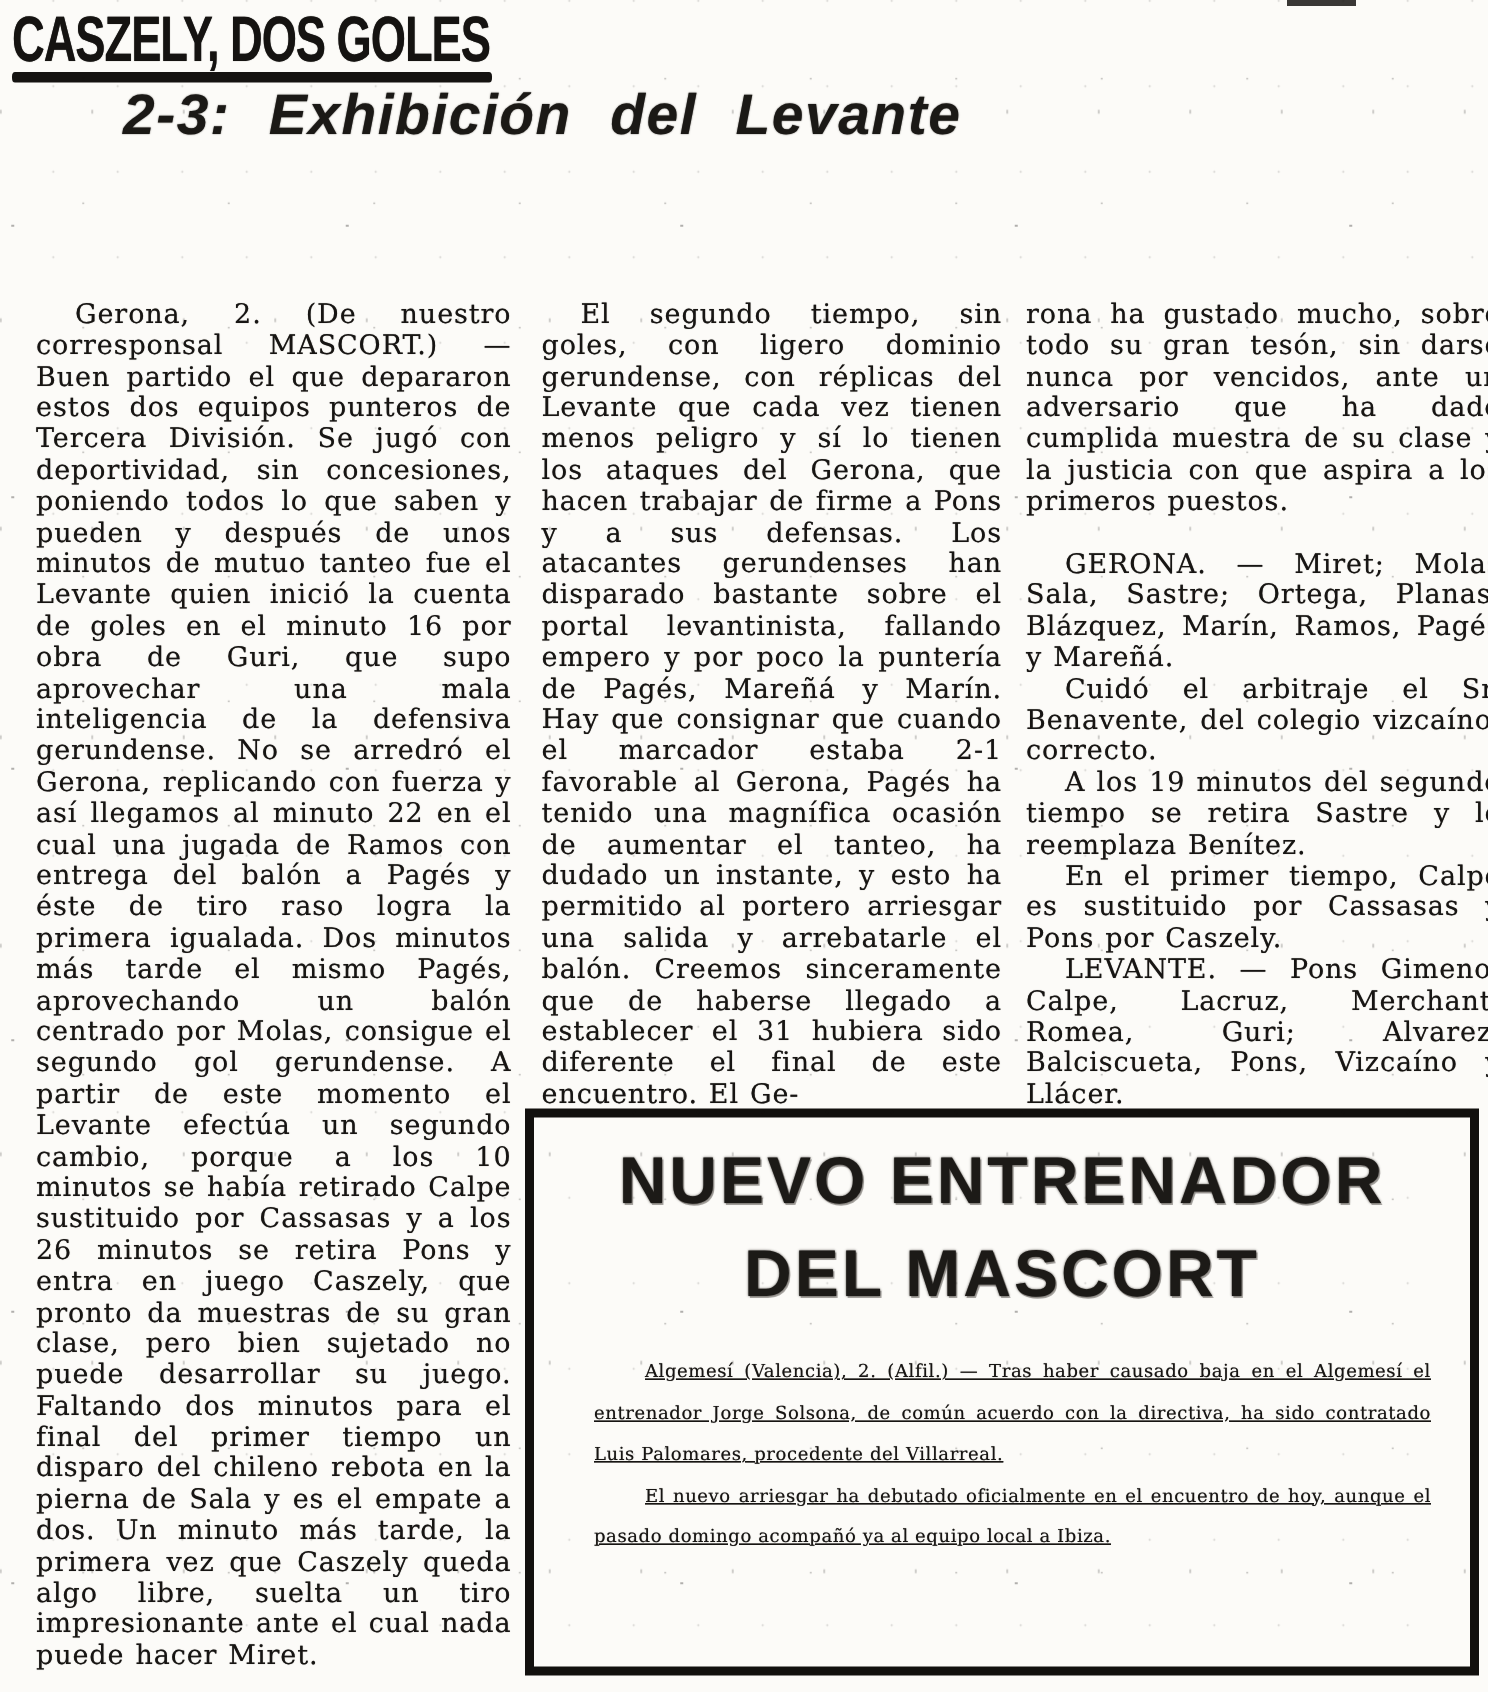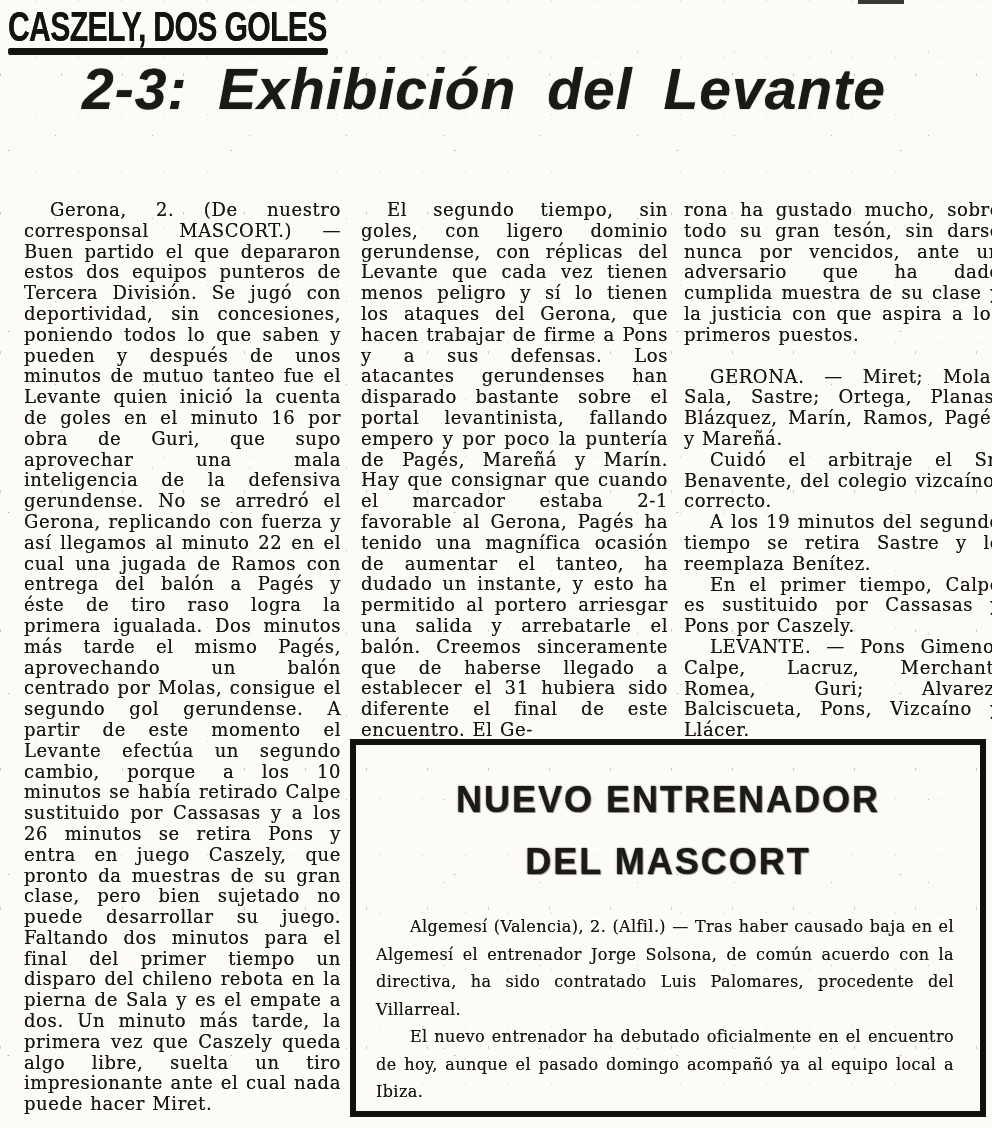--- a/index.html
+++ b/index.html
@@ -55,21 +55,21 @@
   .headline{
     position:absolute;left:0;top:56px;width:992px;
     font-family:"Liberation Sans", sans-serif;
     font-style:italic;
     font-weight:bold;
     color:#1b1916;
     text-shadow:0 0 1px rgba(20,16,12,.7);
   }
   .headline .line1{
     margin-left:82px;
-    font-size:57px;
+    font-size:38px;
     letter-spacing:1px;
     word-spacing:14px;
     white-space:nowrap;
   }
   .headline .line2{
     margin-top:2px;
     text-align:center;
     font-size:57px;
     letter-spacing:2px;
     word-spacing:14px;
@@ -97,37 +97,38 @@
 
   
   .box{
     position:absolute;left:350px;top:739px;
     width:636px;height:378px;
     border:6px solid #12100e;
     box-sizing:border-box;
     background:rgba(252,251,248,.6);
   }
   .box-title{
-    margin-top:24px;
+    margin-top:12px;
     text-align:center;
     font-family:"Liberation Sans", sans-serif;
     font-weight:bold;
-    font-size:36px;
+    font-size:44px;
     line-height:62px;
     letter-spacing:2px;
     color:#1c1a17;
     text-shadow:0 0 1.5px rgba(25,20,15,.85), 1px 1px 0 rgba(25,20,15,.35);
   }
   .box-body{
-    margin:20px 26px 0 20px;
-    font-size:16px;
+    margin:20px 26px 0 40px;
+    font-size:12px;
     line-height:27.5px;
     text-align:justify;
     letter-spacing:.4px;
     text-shadow:0 0 .5px rgba(20,16,12,.65);
+    text-decoration:underline;
   }
   .box-body p{margin:0;text-indent:34px;}
 </style>
 </head>
 <body>
 
 <div class="page">
 
   <div class="smudge" style="left:858px;top:0;width:46px;height:4px;"></div>
 
@@ -159,17 +160,17 @@
 
   </div>
 
   <div class="box">
     <div class="box-title">
       <div>NUEVO ENTRENADOR</div>
       <div>DEL MASCORT</div>
     </div>
     <div class="box-body">
       <p>Algemesí (Valencia), 2. (Alfil.) — Tras haber causado baja en el Algemesí el entrenador Jorge Solsona, de común acuerdo con la directiva, ha sido contratado Luis Palomares, procedente del Villarreal.</p>
-      <p>El nuevo entrenador ha debutado oficialmente en el encuentro de hoy, aunque el pasado domingo acompañó ya al equipo local a Ibiza.</p>
+      <p>El nuevo arriesgar ha debutado oficialmente en el encuentro de hoy, aunque el pasado domingo acompañó ya al equipo local a Ibiza.</p>
     </div>
   </div>
 
 </div>
 
 </body></html>

